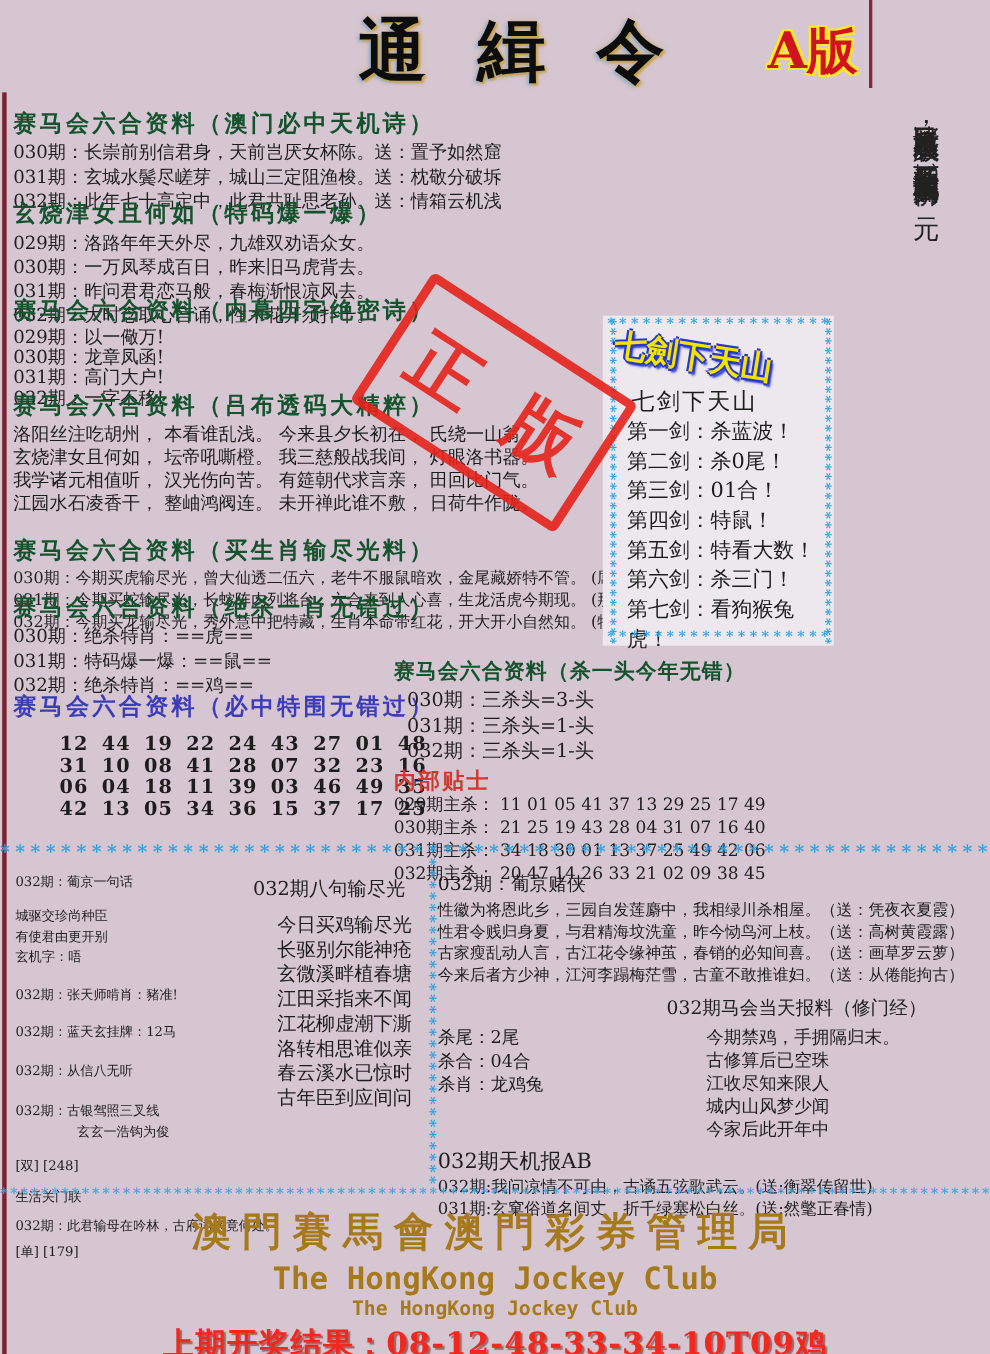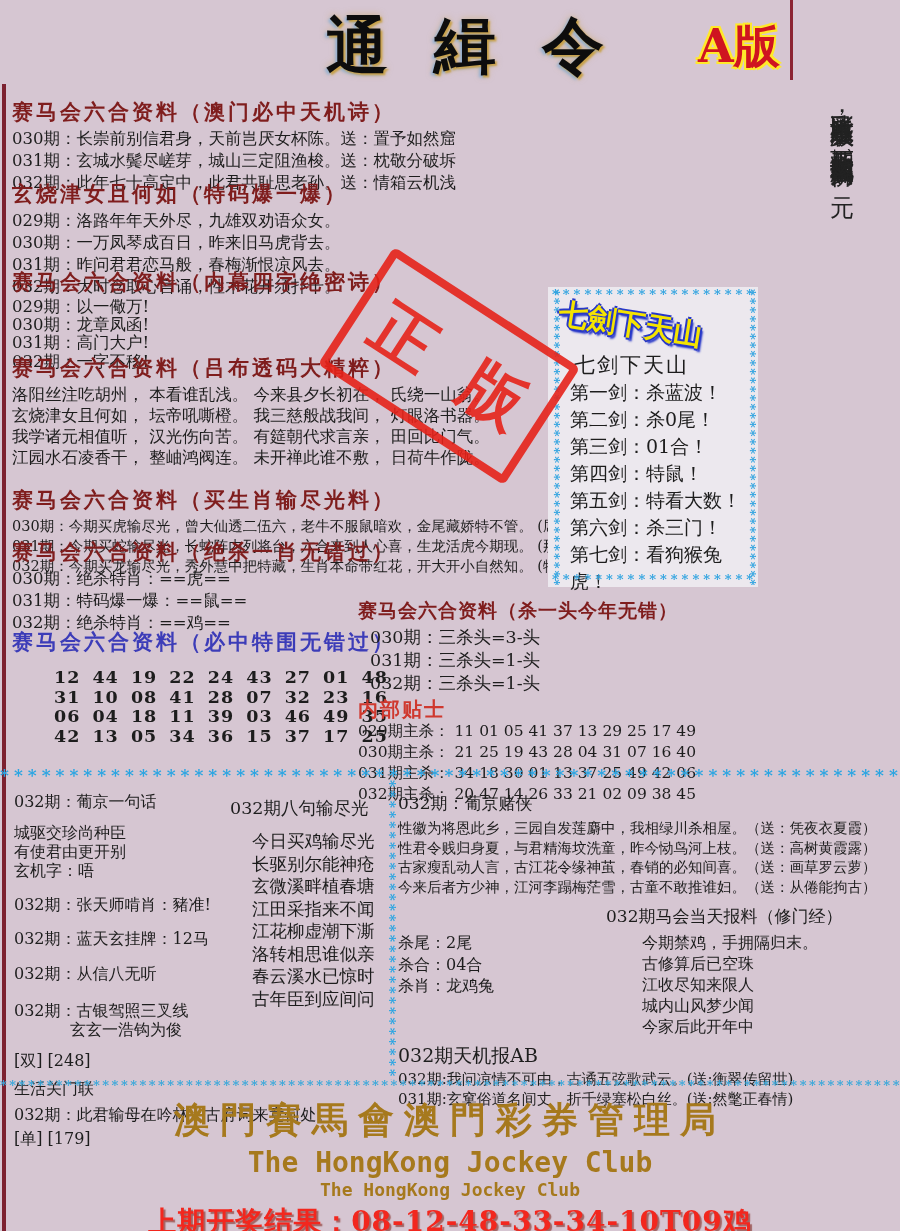--- a/index.html
+++ b/index.html
@@ -20,21 +20,21 @@
   .edition{
     position:absolute;top:16px;left:698px;font-size:46px;font-weight:bold;color:#cf1420;
     text-shadow:2px 2px 0 #ffe92a,-2px -2px 0 #ffe92a,2px -2px 0 #ffe92a,-2px 2px 0 #ffe92a;
   }
   .sidebar{
     position:absolute;left:826px;top:95px;height:700px;writing-mode:vertical-rl;
     font-size:24px;letter-spacing:1px;color:#222;
   }
 
   .sec{position:absolute;left:12px;width:548px;}
-  .sec-h{font-size:21px;font-weight:bold;color:#7f1d1d;letter-spacing:3px;line-height:24px;margin-bottom:4px;white-space:nowrap;}
+  .sec-h{font-size:21px;font-weight:bold;color:#14532d;letter-spacing:3px;line-height:24px;margin-bottom:4px;white-space:nowrap;}
   .sec-h.blue{color:#3c3cb8;}
   .ln{font-size:16.5px;line-height:22px;white-space:nowrap;}
   .sec-neimu .ln{line-height:18.2px;}
   .sec-lvbu .ln{line-height:21px;}
   .sec-shengxiao .ln{font-size:14.5px;line-height:20px;}
   .numgrid{margin-top:14px;padding-left:42px;font-weight:bold;}
   .numrow{font-size:17.5px;line-height:19.5px;word-spacing:5px;letter-spacing:1px;white-space:nowrap;}
 
   .qbox{
     position:absolute;left:548px;top:287px;width:210px;height:300px;
@@ -71,21 +71,21 @@
   .neibu-h{font-size:20px;font-weight:bold;color:#cf382e;letter-spacing:2px;line-height:24px;margin-top:2px;}
   .neibu-ln{font-size:15.5px;line-height:21px;white-space:nowrap;}
 
   .divider{position:absolute;left:0;width:900px;overflow:hidden;white-space:nowrap;
     color:#2aa5e2;font-weight:bold;}
   .divider.d1{top:764px;font-size:17px;letter-spacing:5px;height:22px;line-height:22px;}
   .divider.d2{top:1078px;font-size:13px;letter-spacing:2.5px;height:16px;line-height:16px;color:#39a8da;}
   .vdivider{position:absolute;left:382px;top:780px;height:300px;width:16px;overflow:hidden;
     writing-mode:vertical-rl;color:#2aa5e2;font-size:14px;letter-spacing:3px;font-weight:bold;}
 
-  .bcol1{position:absolute;left:14px;top:792px;width:225px;font-size:16px;}
+  .bcol1{position:absolute;left:14px;top:792px;width:225px;font-size:12px;}
   .bcol1 .b{line-height:19px;white-space:nowrap;}
   .bcol2{position:absolute;left:230px;top:796px;width:158px;}
   .bcol2-h{font-size:17.5px;white-space:nowrap;}
   .bcol2-lines{margin-top:10px;padding-left:22px;font-size:17.5px;line-height:22.5px;}
   .bcol3{position:absolute;left:398px;top:792px;width:494px;}
   .dujia-h{font-size:17px;margin-bottom:4px;}
   .dujia-ln{font-size:14.5px;line-height:19.5px;white-space:nowrap;}
   .baoliao-h{font-size:17px;margin:8px 0 4px 208px;white-space:nowrap;}
   .baoliao-row{display:flex;}
   .bl-left{width:244px;font-size:16px;line-height:21.5px;}

